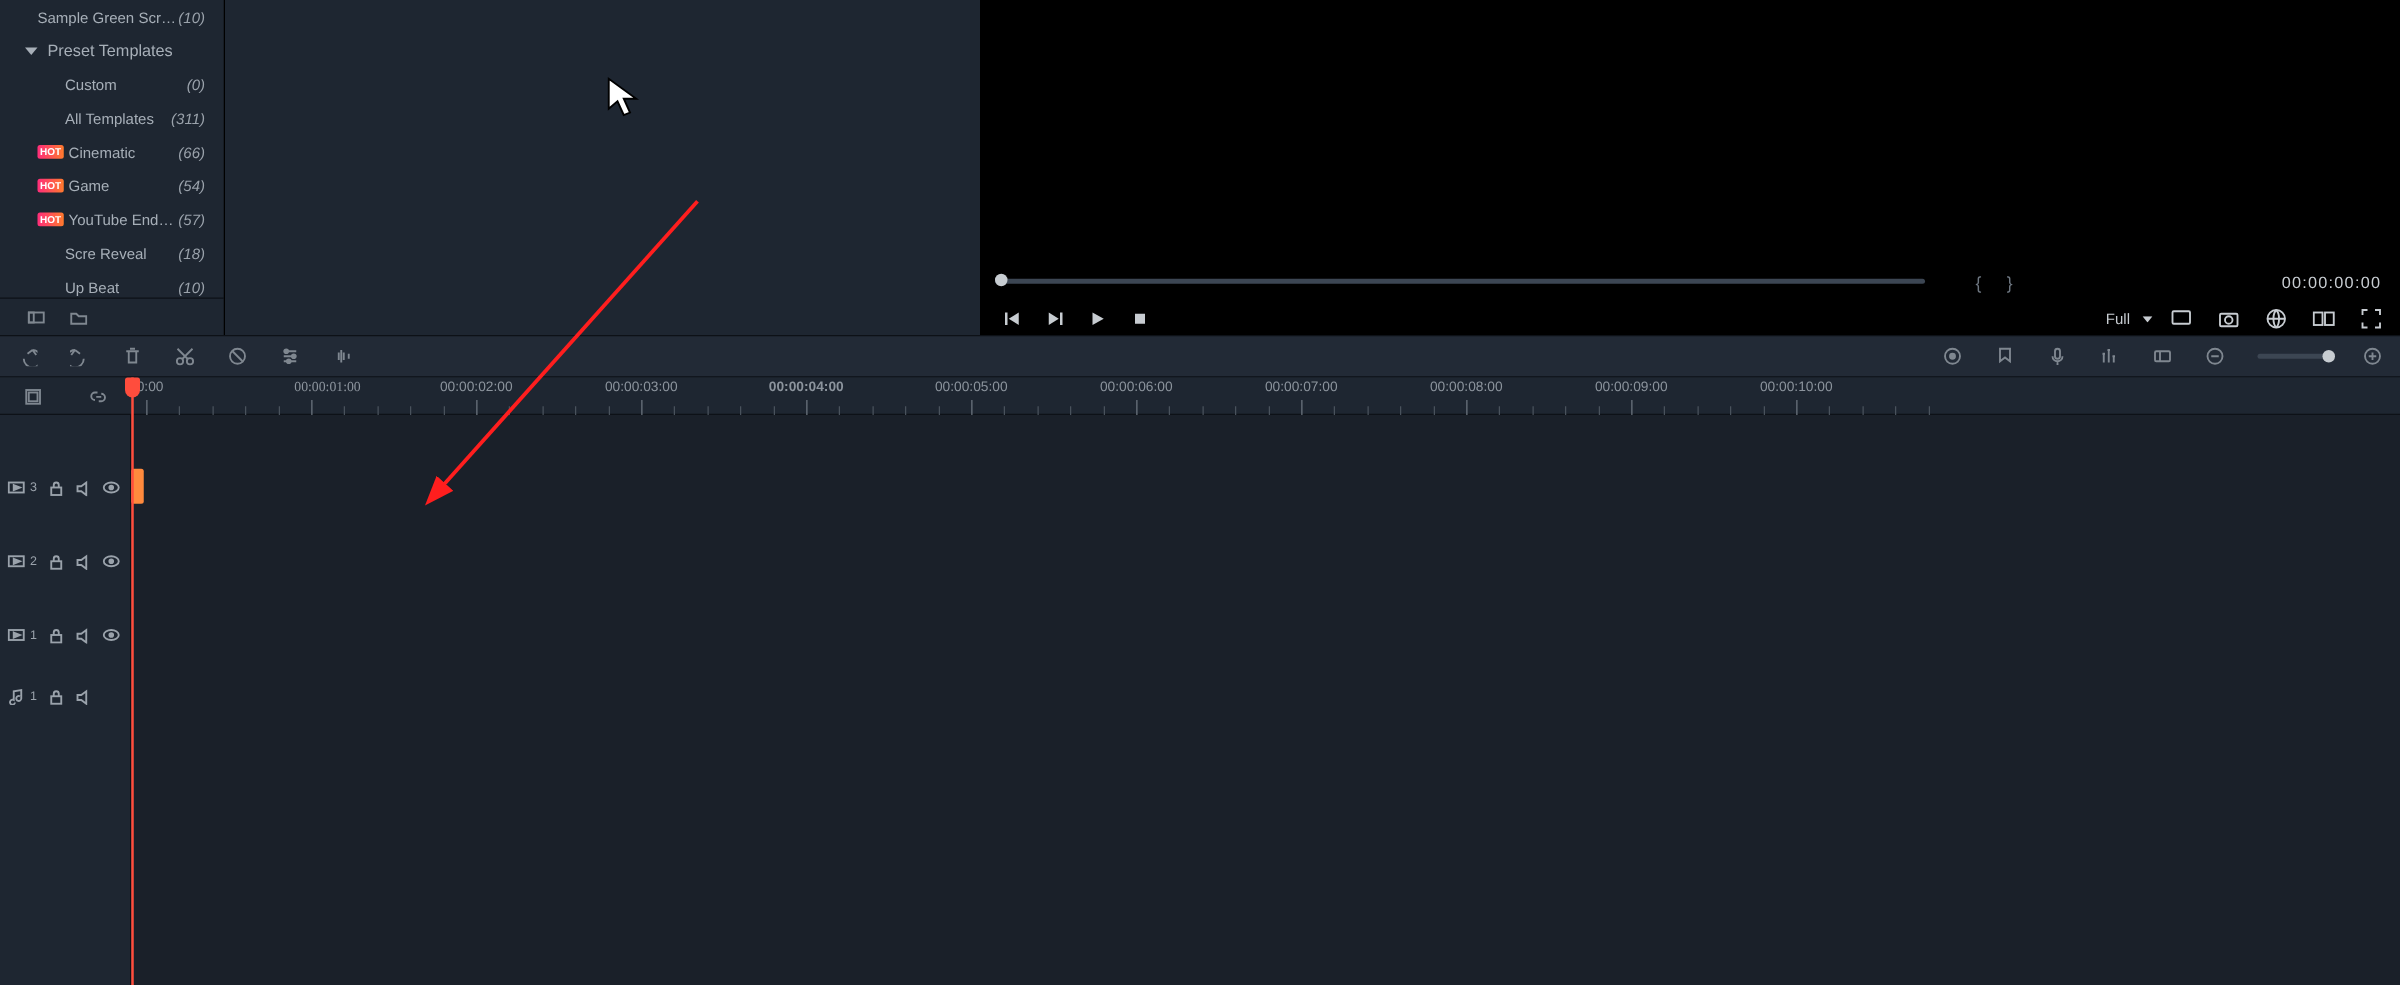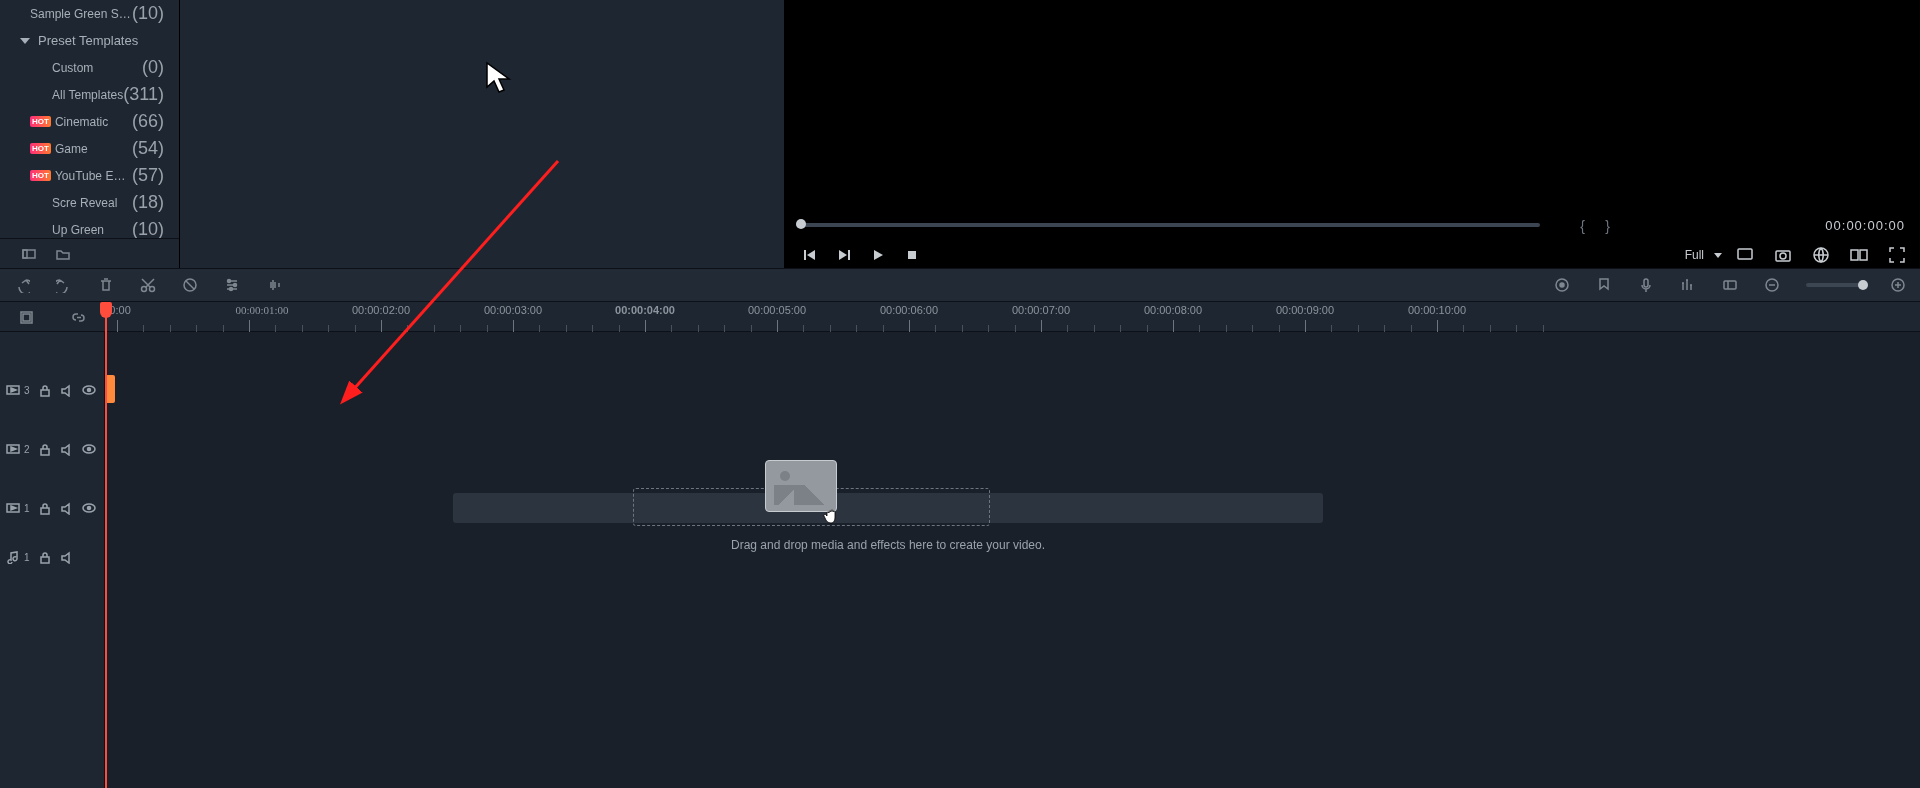--- a/index.html
+++ b/index.html
@@ -3,21 +3,21 @@
 <meta charset="utf-8">
 <style>
   * { margin:0; padding:0; box-sizing:border-box; user-select:none; }
   html,body { width:1920px; height:788px; overflow:hidden; font-family:"Segoe UI",Arial,sans-serif; background:#1a2029; color:#a7afb8; font-size:13px; }
   body { position:relative; }
 
   
   #leftPanel { position:absolute; left:0; top:0; width:180px; height:268px; background:#1e2631; border-right:1px solid #000; }
   .cat-row { display:flex; align-items:center; height:27px; padding:0 15px 0 30px; cursor:pointer; font-size:12px; }
   .cat-row .label { flex:1; white-space:nowrap; overflow:hidden; text-overflow:ellipsis; }
-  .cat-row .count { font-size:18px; color:#9aa2ab; }
+  .cat-row .count { font-size:12px; color:#9aa2ab;font-style:italic; }
   .cat-row.head { padding-left:20px; font-size:13px; }
   .tri { display:inline-block; width:0; height:0; border-left:5px solid transparent; border-right:5px solid transparent; border-top:6px solid #a7afb8; margin-right:8px; }
   .hot-tag { background:linear-gradient(90deg,#ff2d7a,#ff7a2d); color:#fff; font-size:8px; font-weight:700; padding:1px 2px; border-radius:2px; margin-right:4px; }
   #leftPanel .sub { padding-left:52px; }
   #leftPanel .sub .label { padding-left:0; }
   #leftPanel .sub.tagged { padding-left:30px; }
   #bottomTools { position:absolute; left:0; bottom:0; width:100%; height:30px; display:flex; align-items:center; gap:20px; padding-left:22px; border-top:1px solid #0d1117; }
   .mini-ico { width:14px; height:14px; stroke:#7f8790; stroke-width:1.5; fill:none; }
   #collapseArrow { position:absolute; left:181px; top:54px; width:10px; height:14px; }
 
@@ -120,21 +120,21 @@
       <div class="cat-row sub tagged">
         <span class="hot-tag">HOT</span>
         <span class="label">YouTube Endscr...</span>
         <span class="count">(57)</span>
       </div>
       <div class="cat-row sub">
         <span class="label">Scre Reveal</span>
         <span class="count">(18)</span>
       </div>
       <div class="cat-row sub">
-        <span class="label">Up Green</span>
+        <span class="label">Up Beat</span>
         <span class="count">(10)</span>
       </div>
     </div>
   <div id="bottomTools">
     <svg class="mini-ico">
         <rect x="1" y="3" width="12" height="8"></rect>
         <rect x="1" y="3" width="4" height="8"></rect>
       </svg>
     <svg class="mini-ico">
         <path d="M1 4h4l2 2h6v6H1z"></path>
@@ -423,29 +423,20 @@
           <rect x="3" y="7" width="8" height="6"></rect>
           <path d="M5 7V5a2 2 0 0 1 4 0v2"></path>
         </svg>
         <svg class="gico">
           <path d="M2 6h3l4-3v10l-4-3H2z"></path>
         </svg>
       </div>
     </div>
   <div id="trackContent">
     <div id="clip3"></div>
-    <div id="drop">
-      <div id="dropSolid"></div>
-      <div id="dropDash"></div>
-      <div id="dropThumb"></div>
-      <svg id="grabCursor" viewBox="0 0 18 20">
-        <path d="M4 10V7a1 1 0 0 1 2 0V6a1 1 0 0 1 2 0V5a1 1 0 0 1 2 0v1a1 1 0 0 1 2 0v5c0 3-1 6-4 6s-5-2-6-5l-1-2a1 1 0 0 1 2-1z" fill="#fff" stroke="#000" stroke-width="0.8"></path>
-      </svg>
-      <div id="dropHint">Drag and drop media and effects here to create your video.</div>
-    </div>
   </div>
 </div>
 
 <svg id="redArrow" width="244" height="269" viewBox="0 0 244 269" style="left: 329px; top: 146px;">
     <defs>
       <marker id="ahead" markerWidth="8" markerHeight="8" refX="6" refY="3" orient="auto">
         <polygon points="0,0 8,3 0,6" fill="#ff1e1e"></polygon>
       </marker>
     </defs>
     <line x1="229" y1="15" x2="15" y2="254" stroke="#ff1e1e" stroke-width="3" marker-end="url(#ahead)"></line>

